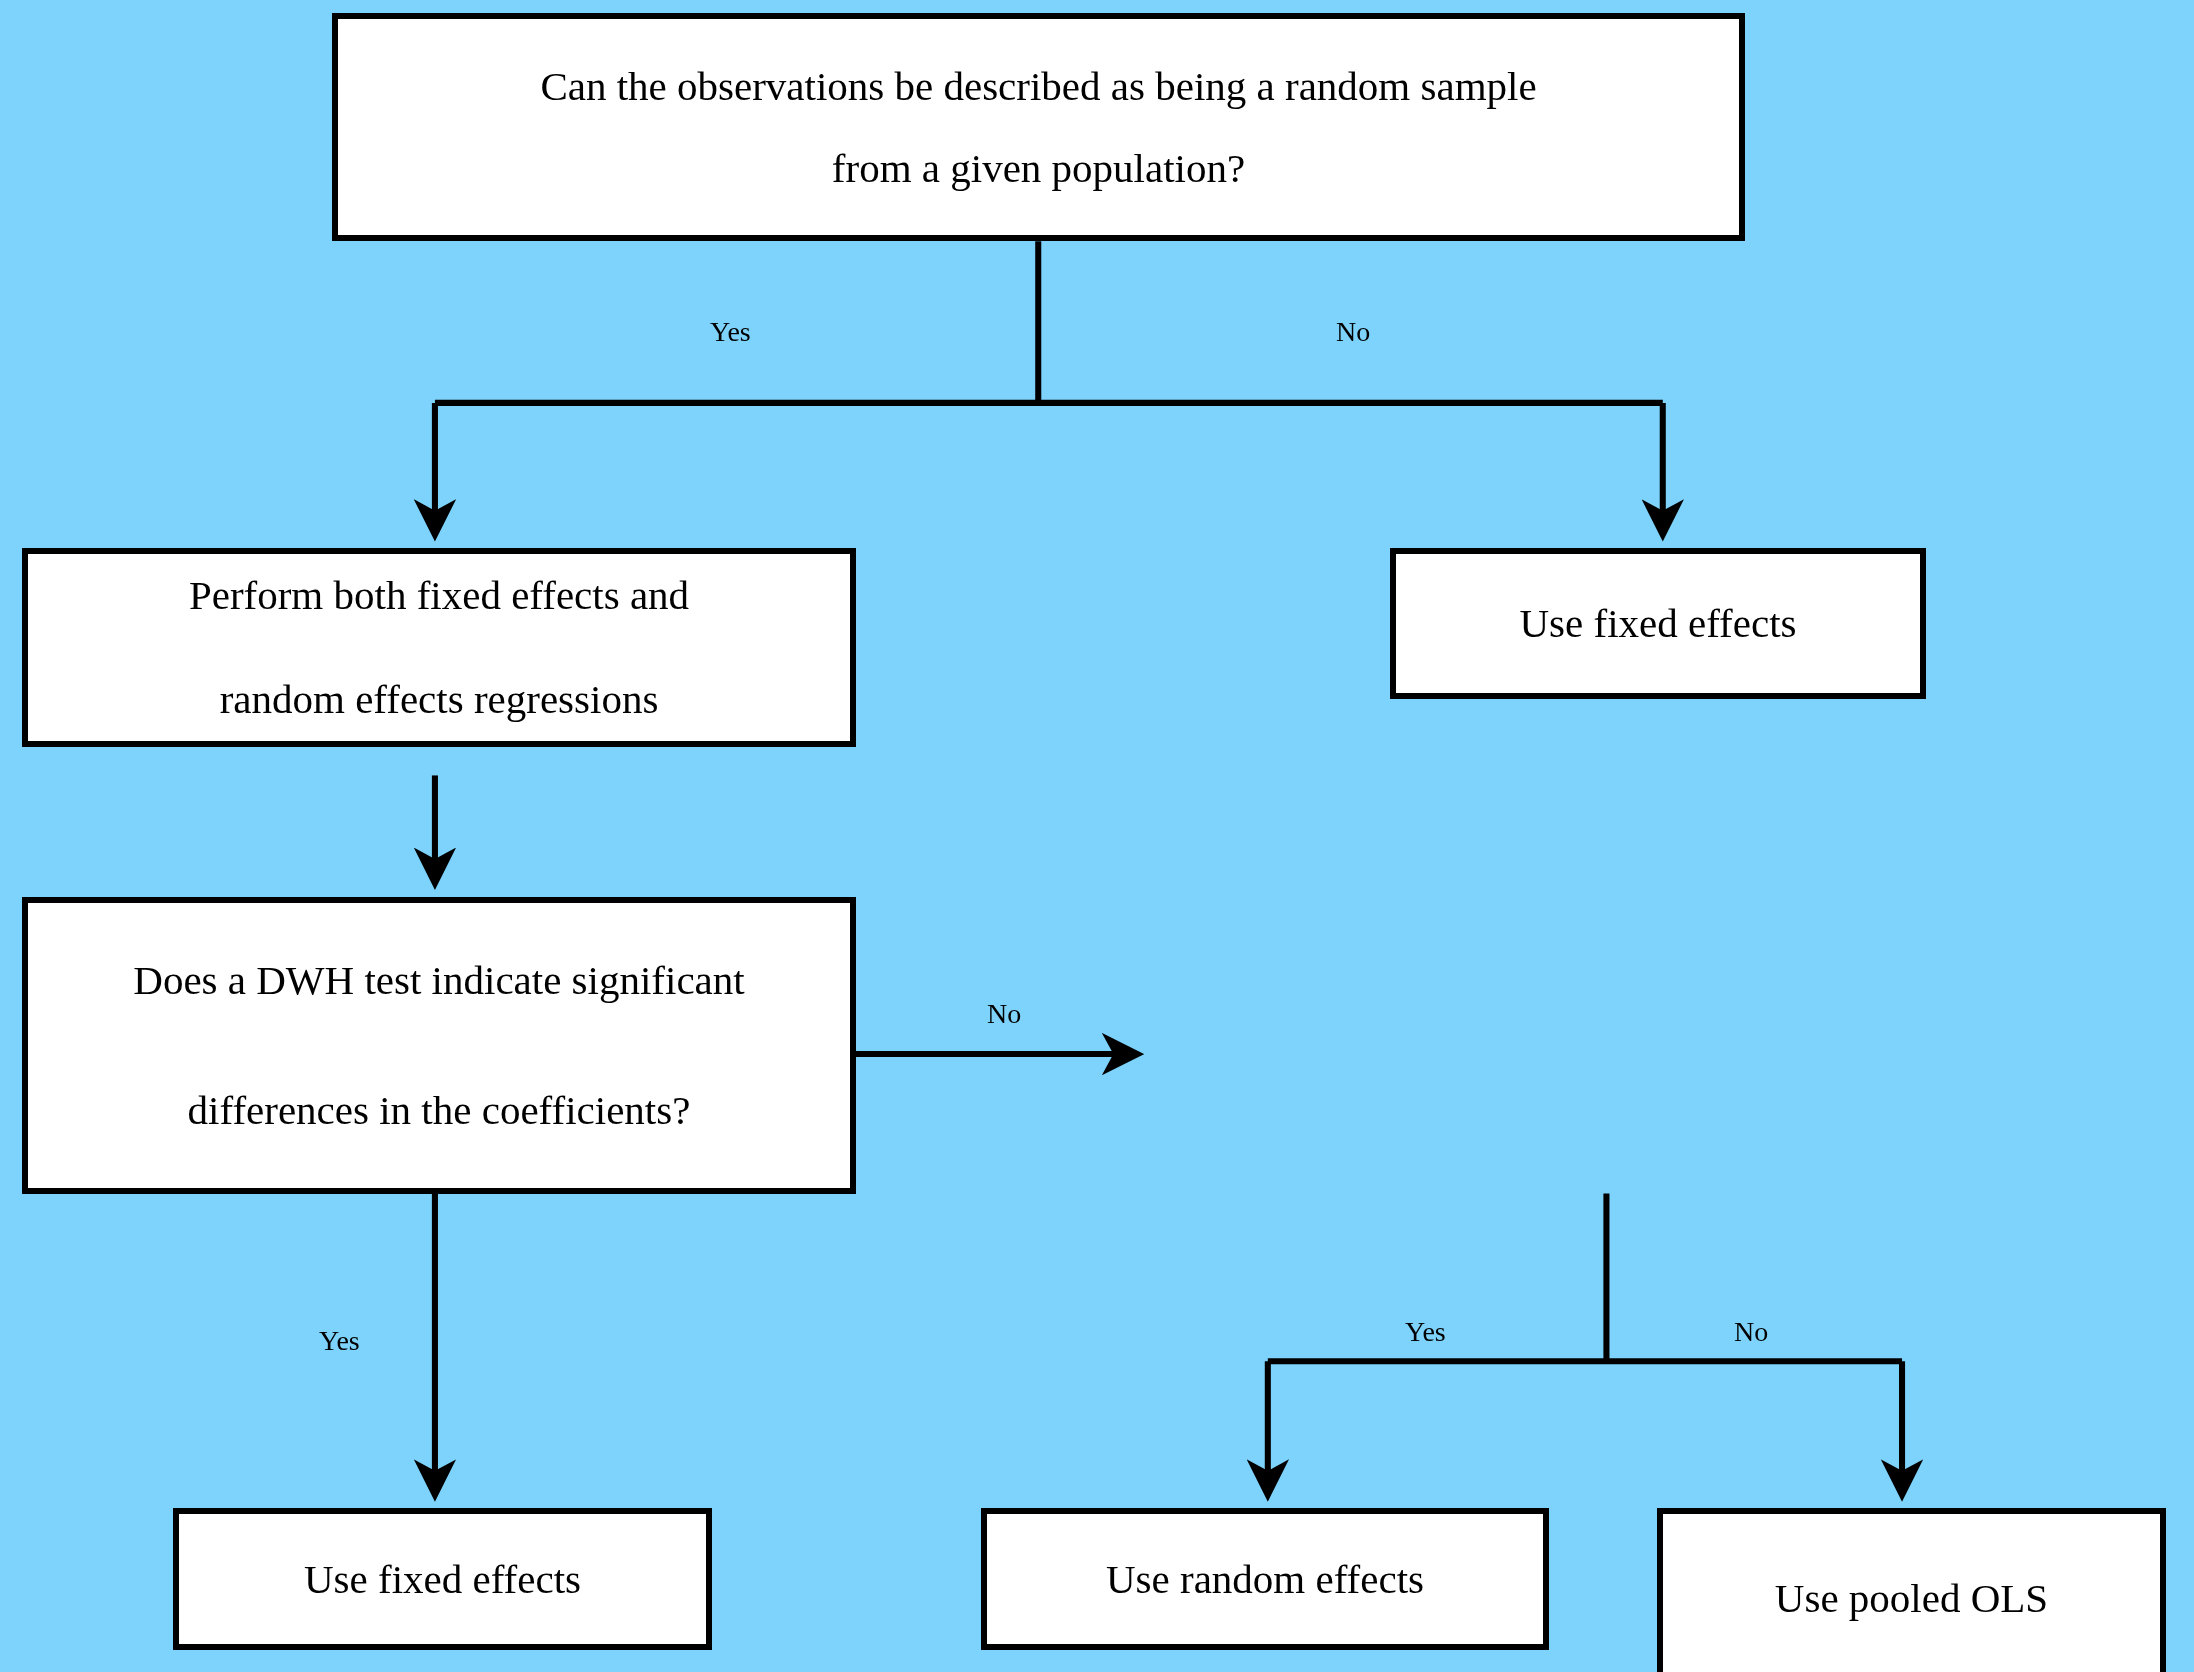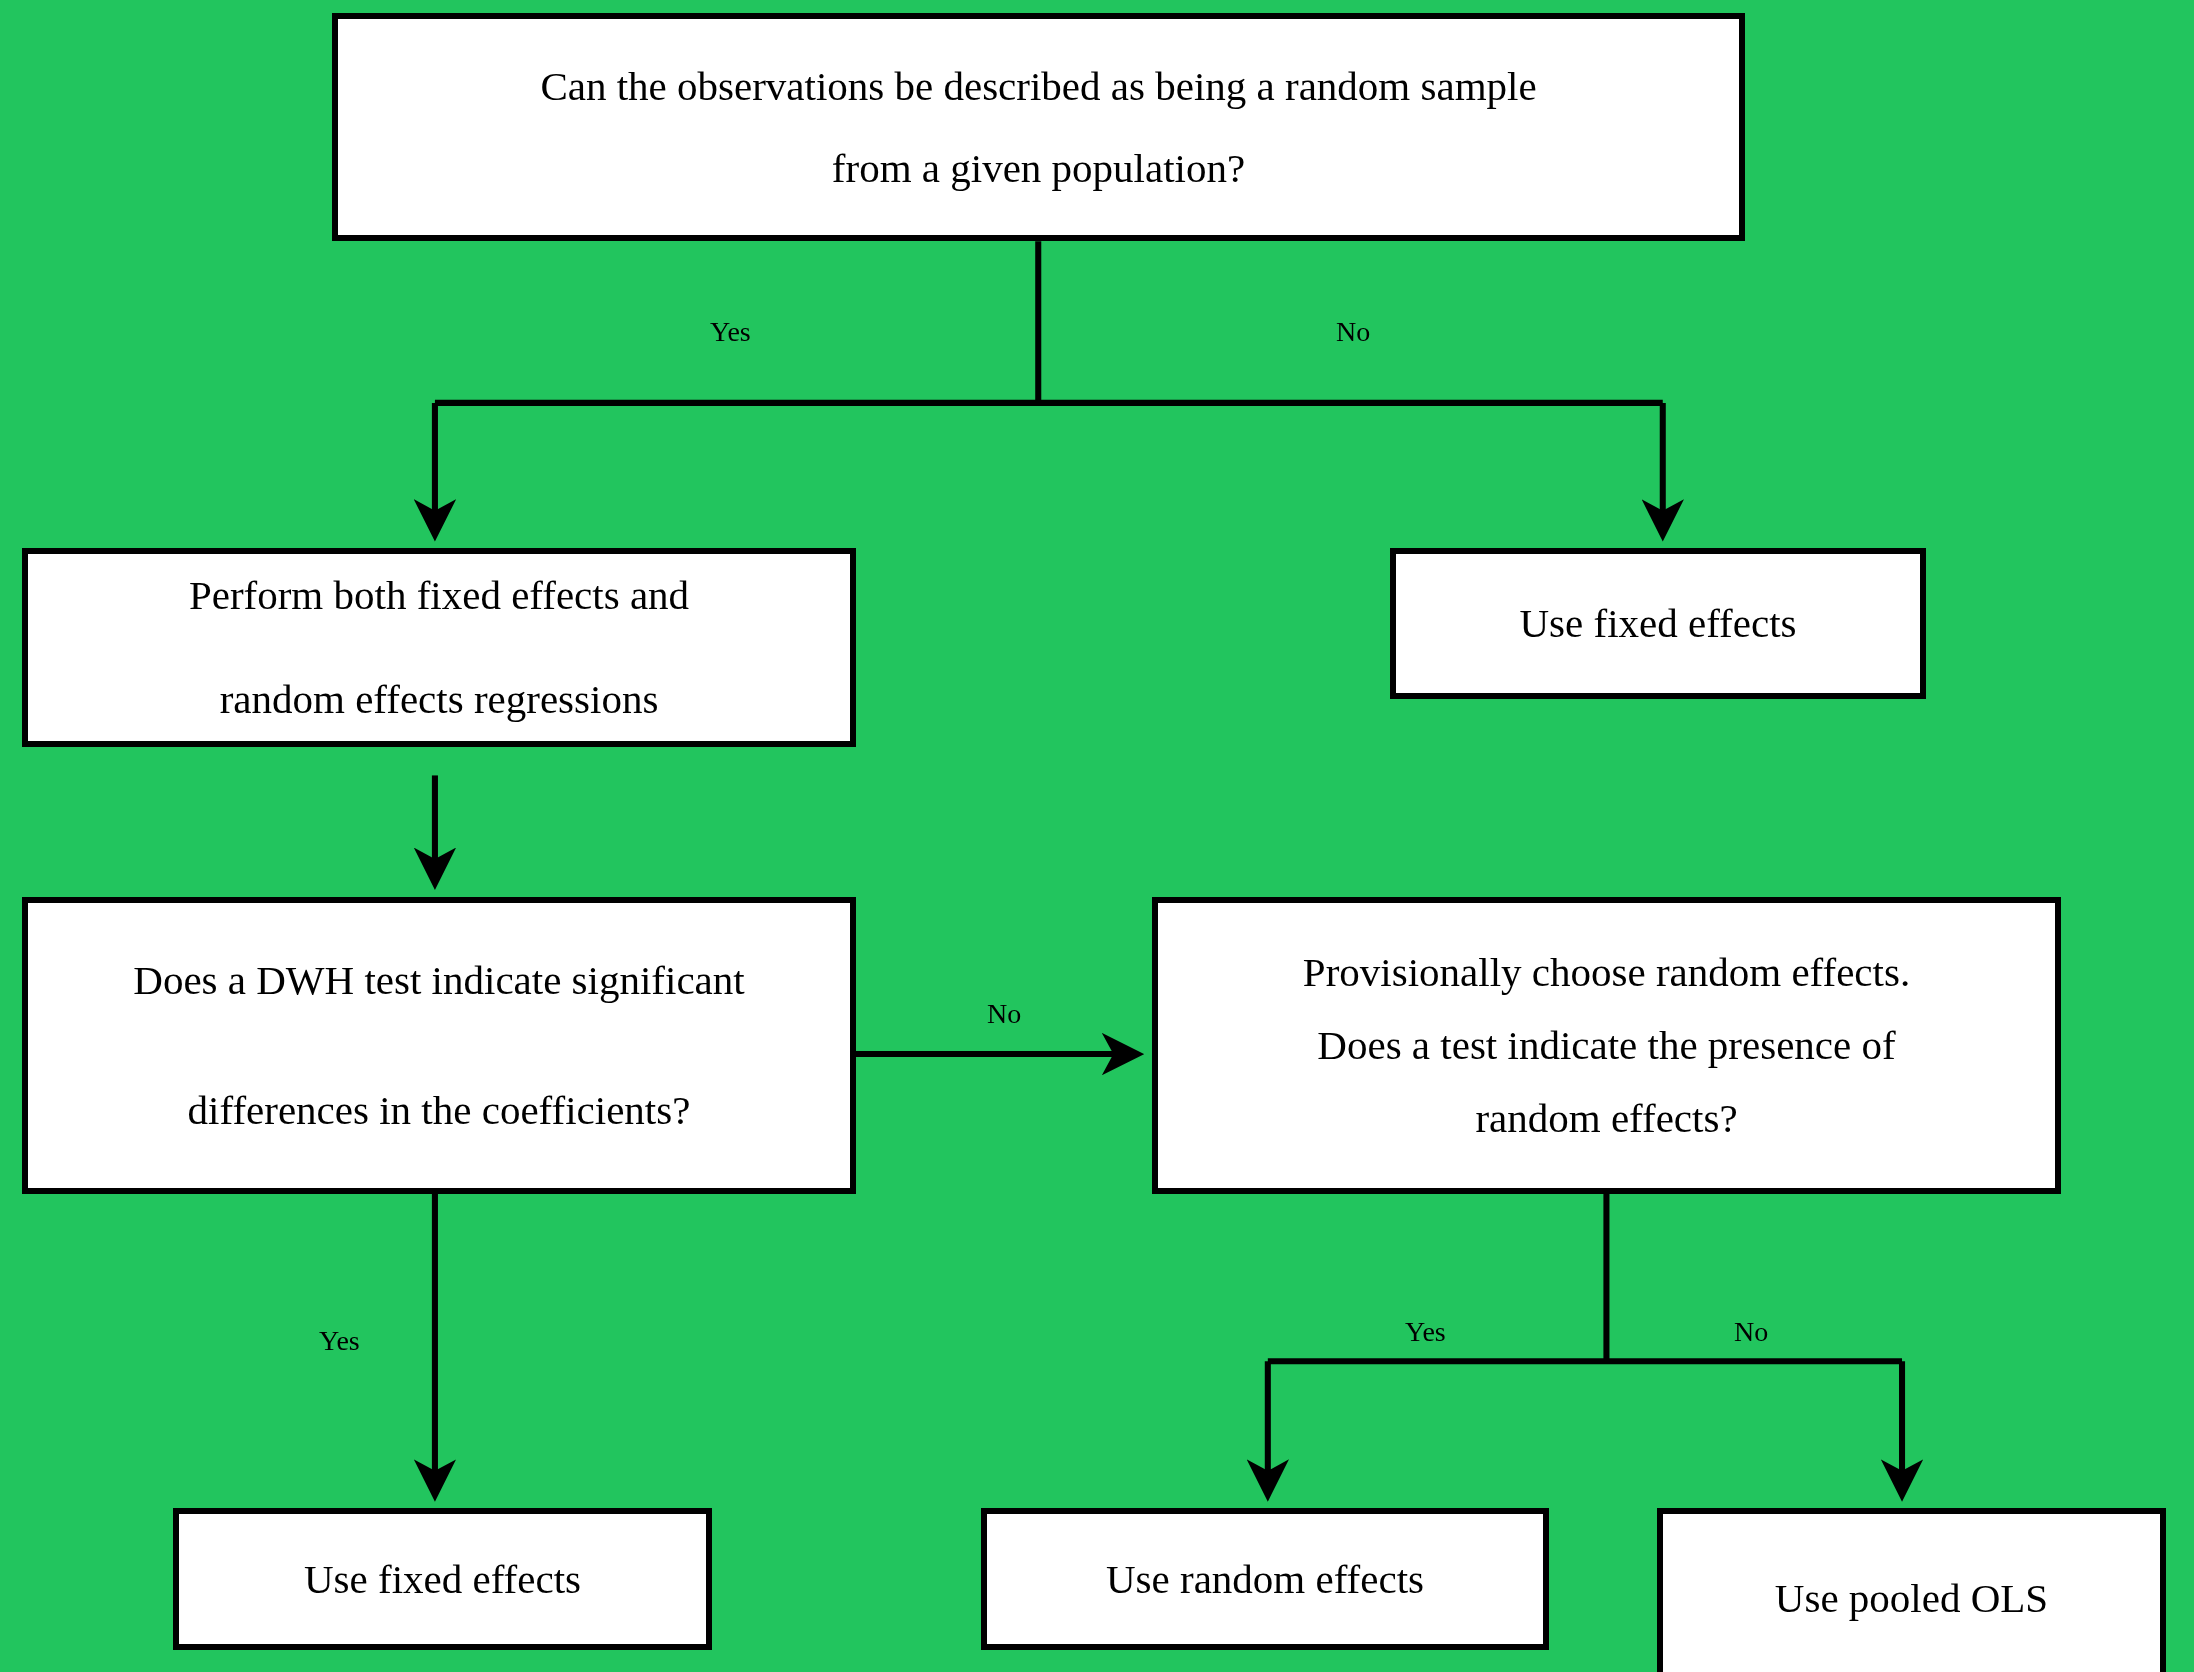--- a/index.html
+++ b/index.html
@@ -5,21 +5,21 @@
 <style>
   html, body {
     margin: 0;
     padding: 0;
     background: #ffffff;
   }
   #canvas {
     position: relative;
     width: 2194px;
     height: 1672px;
-    background: #22c55e;
+    background: #7dd3fc;
     overflow: hidden;
     font-family: "Liberation Serif", "DejaVu Serif", serif;
   }
   #flow-svg {
     position: absolute;
     left: 0;
     top: 0;
     width: 2194px;
     height: 1672px;
   }
@@ -125,25 +125,20 @@
 
   <div class="node one-line" style="left:1390px; top:548px; width:536px; height:151px;">
     <span class="line">Use fixed effects</span>
   </div>
 
   <div class="node two-line" style="left:22px; top:897px; width:834px; height:297px;gap:48px;">
     <span class="line">Does a DWH test indicate significant</span>
     <span class="line">differences in the coefficients?</span>
   </div>
 
-  <div class="node three-line" style="left:1152px; top:897px; width:909px; height:297px;">
-    <span class="line">Provisionally choose random effects.</span>
-    <span class="line">Does a test indicate the presence of</span>
-    <span class="line">random effects?</span>
-  </div>
 
   <div class="node one-line" style="left:173px; top:1508px; width:539px; height:142px;">
     <span class="line">Use fixed effects</span>
   </div>
 
   <div class="node one-line" style="left:981px; top:1508px; width:568px; height:142px;">
     <span class="line">Use random effects</span>
   </div>
 
   <div class="node one-line" style="left:1657px; top:1508px; width:509px; height:180px;">

